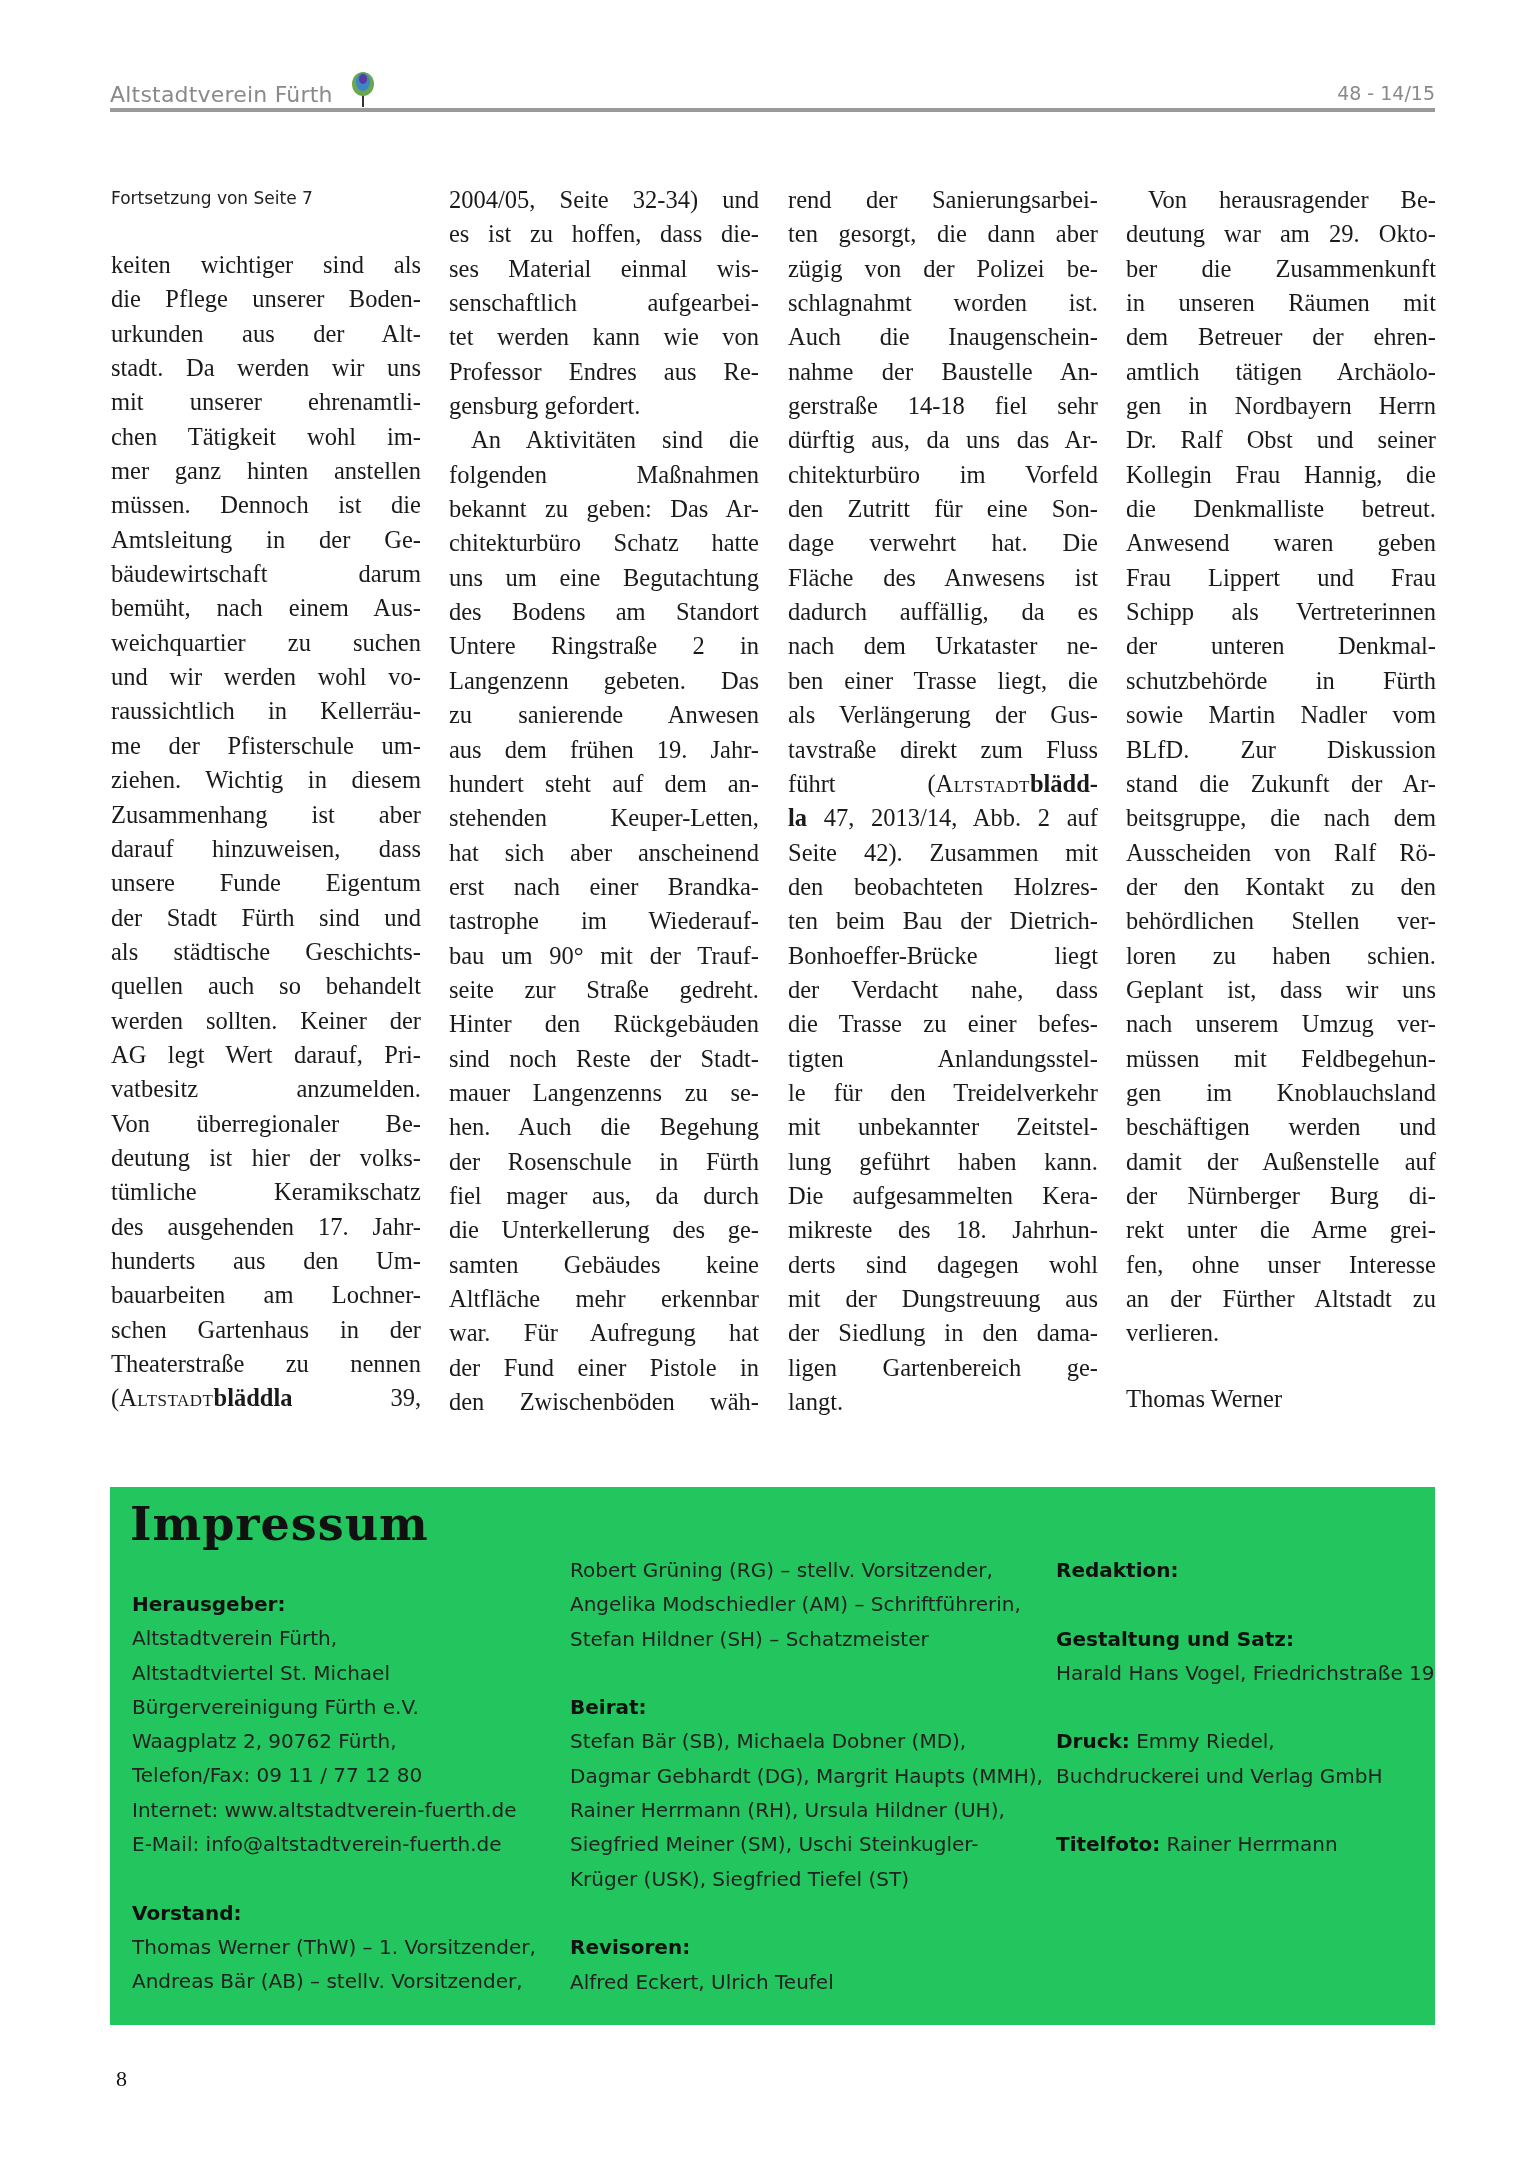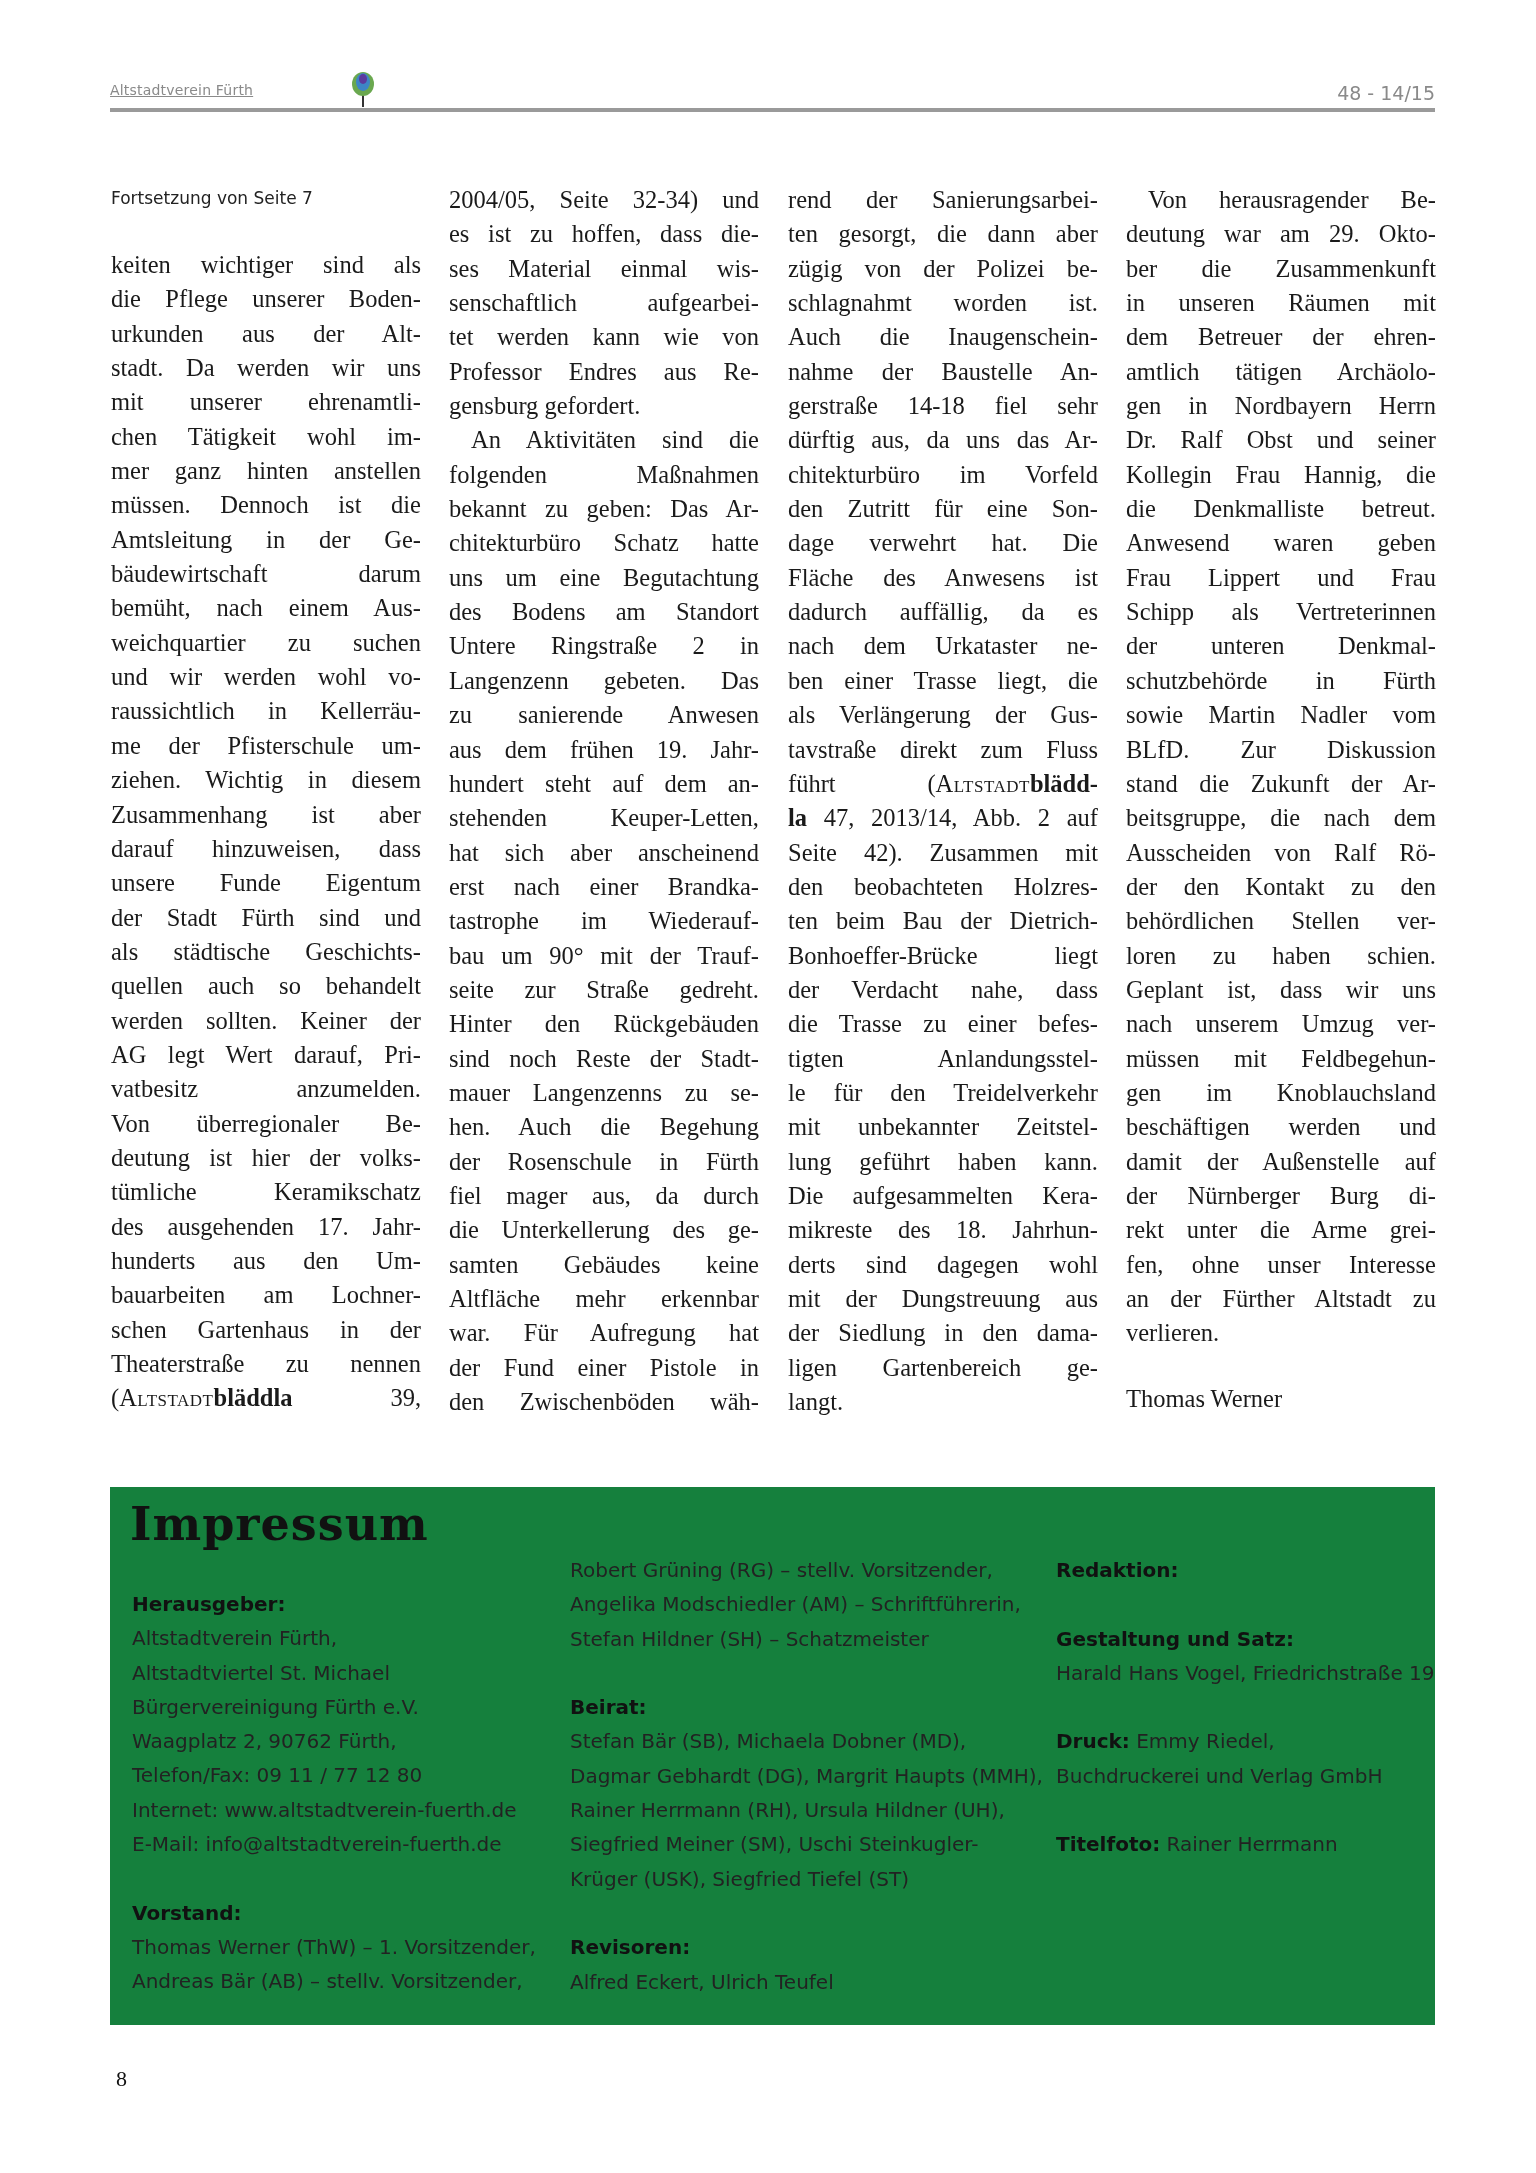--- a/index.html
+++ b/index.html
@@ -1,37 +1,37 @@
 <!DOCTYPE html>
 <html><head>
 <meta charset="utf-8">
 <style>
   html, body { margin: 0; padding: 0; background: #ffffff; }
   body { width: 1536px; height: 2173px; position: relative; overflow: hidden; color: #1a1a1a; }
 
   .header { position: absolute; left: 110px; top: 74px; width: 1325px; height: 36px; }
-  .header-title { position: absolute; left: 0; top: 8px; font-family: "DejaVu Sans", sans-serif; font-size: 14px; color: #8a8a8a; letter-spacing: 0.2px; text-decoration: underline; }
+  .header-title { position: absolute; left: 0; top: 8px; font-family: "DejaVu Sans", sans-serif; font-size: 22px; color: #8a8a8a; letter-spacing: 0.2px; }
   .header-logo { position: absolute; left: 240px; top: -2px; width: 26px; height: 36px; }
   .header-issue { position: absolute; right: 0; top: 8px; font-family: "DejaVu Sans", sans-serif; font-size: 19px; color: #8a8a8a; }
   .header-rule { position: absolute; left: 110px; top: 108px; width: 1325px; height: 4px; background: #9a9a9a; }
 
   .continuation { position: absolute; left: 111px; top: 188px; font-family: "DejaVu Sans", sans-serif; font-size: 17px; color: #222; }
 
   .col { position: absolute; top: 183px; width: 310px; font-family: "Liberation Serif", "DejaVu Serif", serif; font-size: 24.5px; line-height: 34.35px; text-align: justify; color: #1a1a1a; }
   .col1 { left: 111px; top: 248px; }
   .col2 { left: 449px; top: 183px; }
   .col3 { left: 788px; top: 183px; }
   .col4 { left: 1126px; top: 183px; }
   .line { display: block; white-space: nowrap; text-align-last: justify; text-align: justify; }
   .line.last { text-align-last: left; }
   .sc { font-variant: small-caps; letter-spacing: 0.5px; }
   .b { font-weight: bold; }
   .signature { display: block; text-align: left; margin-top: 31px; }
 
-  .impressum { position: absolute; left: 110px; top: 1487px; width: 1325px; height: 538px; background: #15803d; }
+  .impressum { position: absolute; left: 110px; top: 1487px; width: 1325px; height: 538px; background: #22c55e; }
   .imp-title { position: absolute; left: 20px; top: 10px; font-family: "DejaVu Serif", serif; font-size: 46px; font-weight: bold; color: #111; letter-spacing: 1px; }
   .imp-col { position: absolute; font-family: "DejaVu Sans", sans-serif; font-size: 20px; line-height: 34.3px; color: #222; }
   .imp-col .label { font-weight: bold; color: #111; }
   .imp-col .gap { height: 34.3px; }
   .imp-c1 { left: 22px; top: 100px; }
   .imp-c2 { left: 460px; top: 66px; }
   .imp-c3 { left: 946px; top: 66px; }
 
   .page-number { position: absolute; left: 116px; top: 2066px; font-family: "Liberation Serif", serif; font-size: 22px; color: #111; }
 </style>

